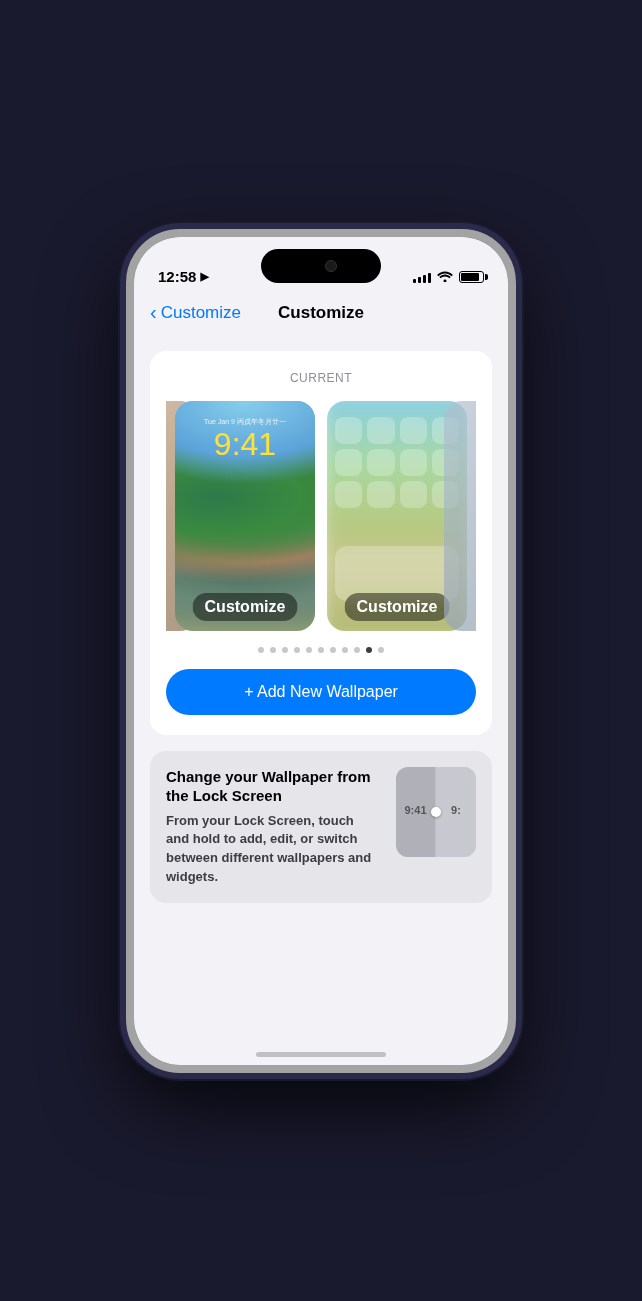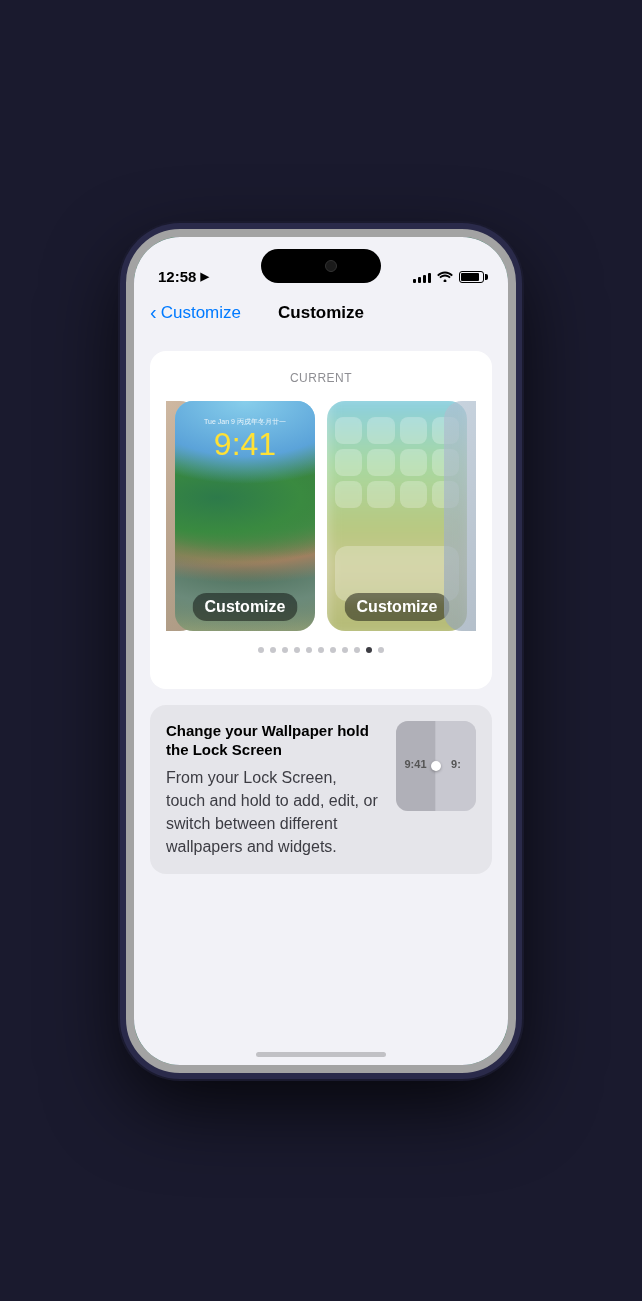--- a/index.html
+++ b/index.html
@@ -397,23 +397,24 @@
 
     .info-title {
       font-size: 15px;
       font-weight: 600;
       color: #000;
       margin-bottom: 6px;
       line-height: 1.3;
     }
 
     .info-desc {
-      font-size: 16px;
+      font-size: 13px;
       color: #3c3c43;
       line-height: 1.45;
+      font-weight: bold;
     }
 
     
     .lock-illustration {
       width: 80px;
       height: 90px;
       background: #d1d1d6;
       border-radius: 12px;
       flex-shrink: 0;
       position: relative;
@@ -604,26 +605,27 @@
         <div class="dot"></div>
         <div class="dot"></div>
         <div class="dot"></div>
         <div class="dot"></div>
         <div class="dot"></div>
         <div class="dot"></div>
         <div class="dot active"></div>
         <div class="dot"></div>
       </div>
 
+      <button class="add-wallpaper-btn">+ Add New Wallpaper</button>
 
     </div>
 
     <div class="info-card">
       <div class="info-text">
-        <div class="info-title">Change your Wallpaper hold the Lock Screen</div>
+        <div class="info-title">Change your Wallpaper from the Lock Screen</div>
         <div class="info-desc">From your Lock Screen, touch and hold to add, edit, or switch between different wallpapers and widgets.</div>
       </div>
       <div class="lock-illustration">
         <div class="lock-illus-left">
           <span class="illus-time">9:41</span>
         </div>
         <div class="illus-divider-dot"></div>
         <div class="lock-illus-right">
           <span class="illus-time">9:</span>
         </div>

